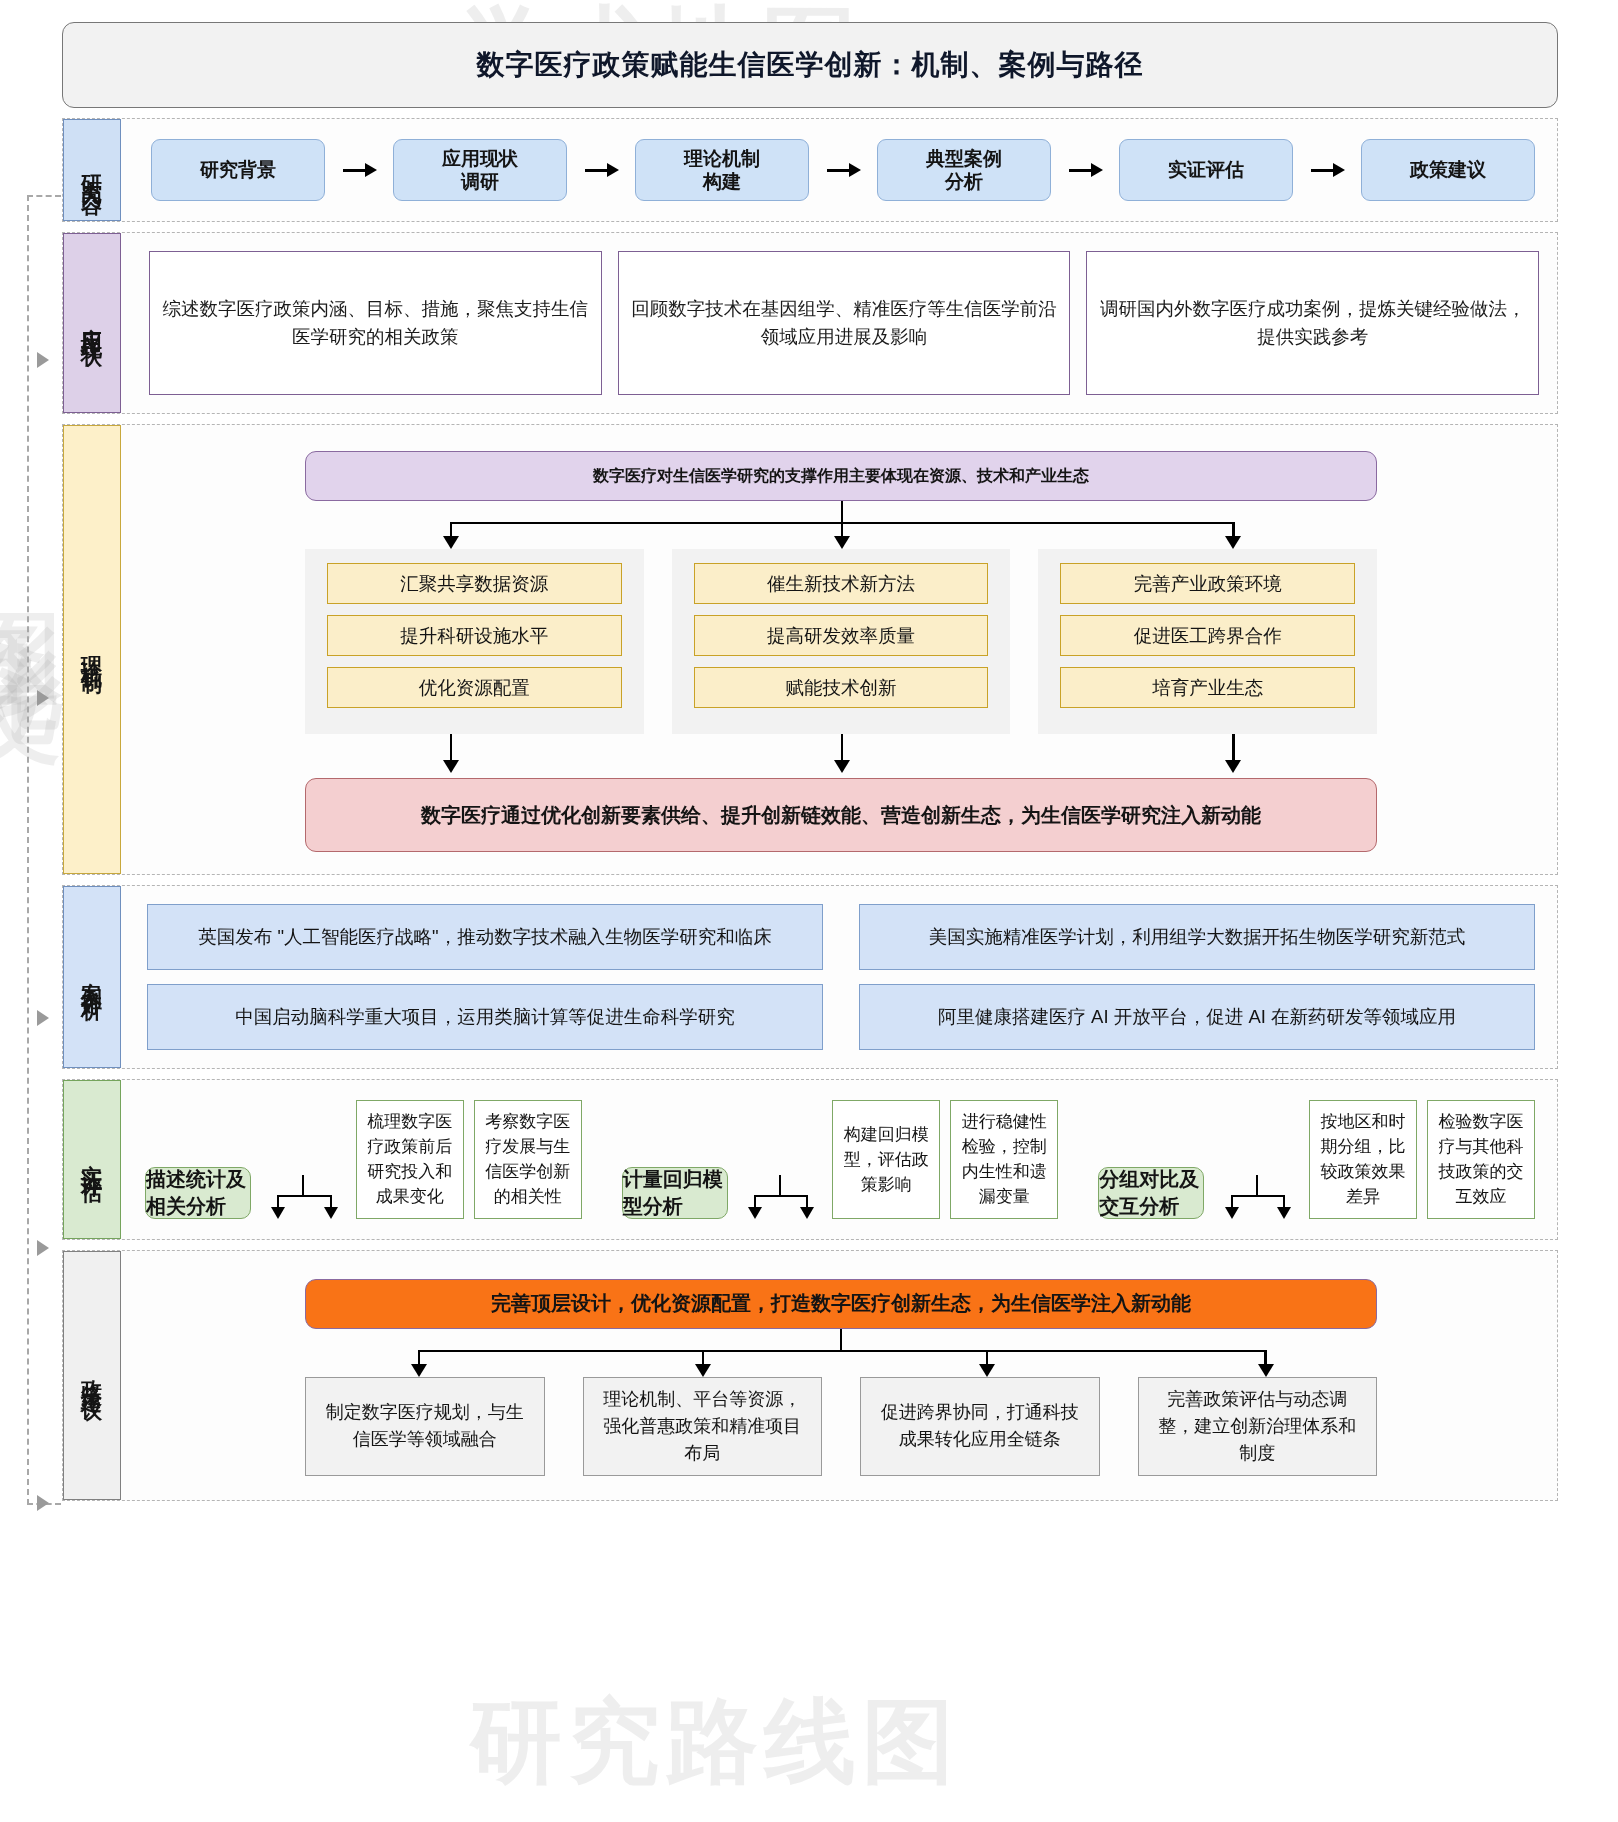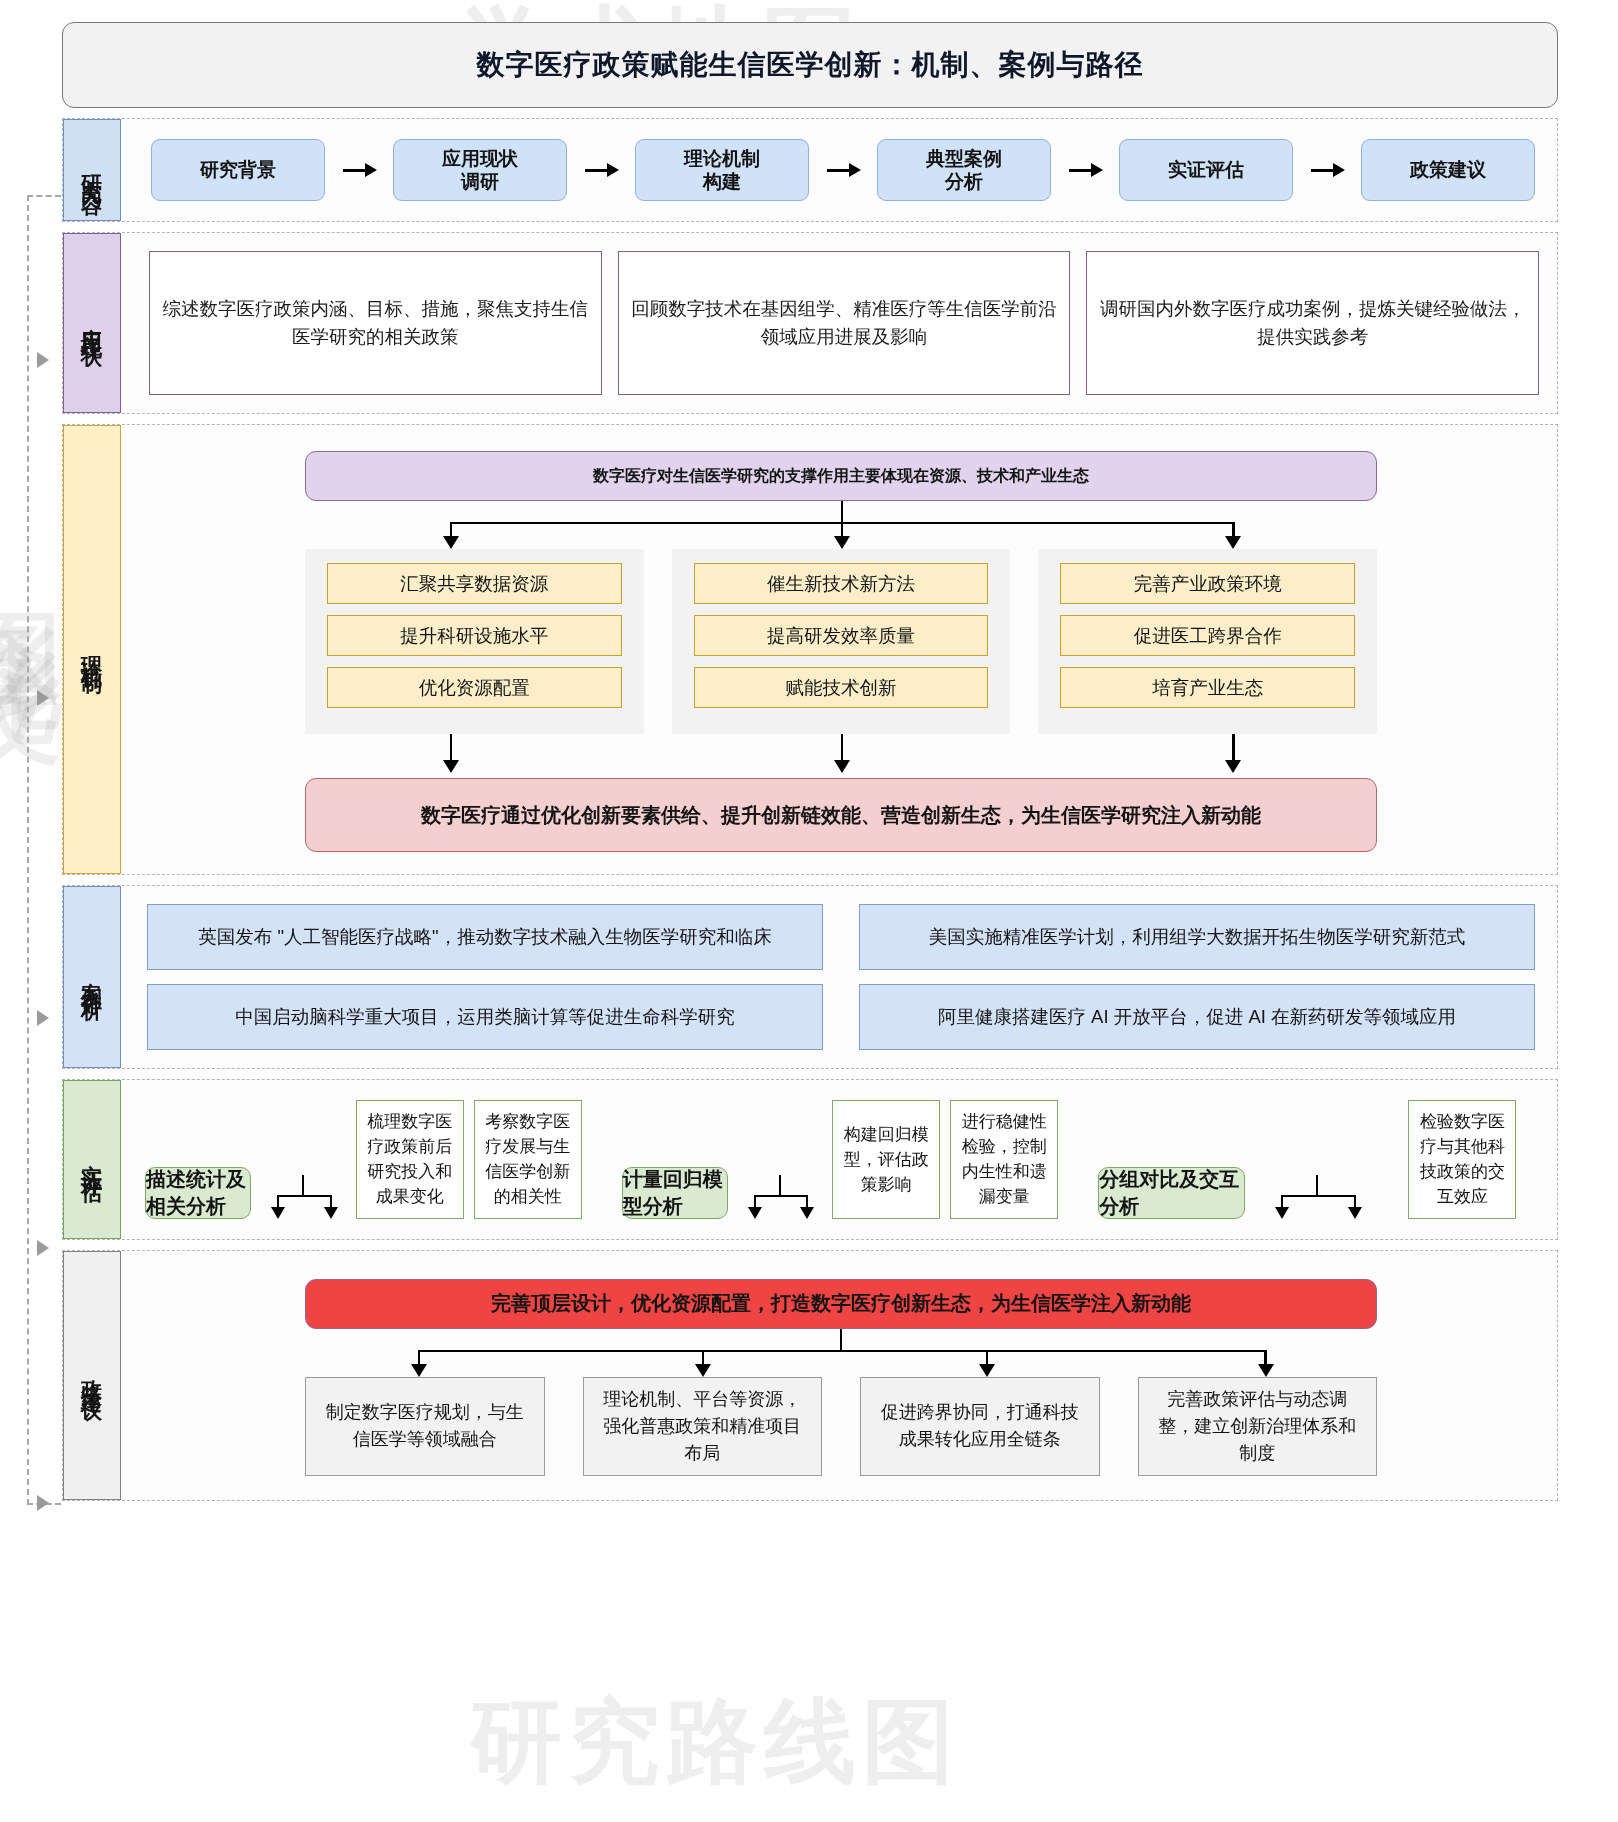--- a/index.html
+++ b/index.html
@@ -257,21 +257,21 @@
     text-align:center;
     font-size: 17px; color:#141414; line-height:1.48;
     padding: 8px 5px;
   }
 
   
   .pol-wrap { padding: 10px 6px 10px 6px; }
   .pol-head {
     width: 1072px; margin: 4px auto 0 auto;
     height: 50px;
-    background: #ef4444;
+    background: #f97316;
     border: 1.5px solid #8a6aa0;
     border-radius: 11px;
     display:flex; align-items:center; justify-content:center;
     font-size: 20px; font-weight:700; color:#141414;
   }
   .pol-arrows { position:relative; width: 1072px; margin: 0 auto; height: 48px; }
   .pol-arrows .vstem { position:absolute; left:50%; top:0; width:2.4px; height:22px; background:#000; margin-left:-1.2px;}
   .pol-arrows .hbar  { position:absolute; left:10.5%; right:10.5%; top:21px; height:2.4px; background:#000; }
   .pol-arrows .drop  { position:absolute; top:21px; width:2.4px; height:16px; background:#000; }
   .pol-arrows .head  { position:absolute; top:35px; width:0;height:0;
@@ -445,20 +445,21 @@
             <div class="emp-head">分组对比及交互分析</div>
             <div class="emp-fork">
               <div class="fstem"></div>
                 <div class="fbar"></div>
               <div class="fdrop" style="left:25%"></div>
                 <div class="fhead" style="left:25%"></div>
               <div class="fdrop" style="left:75%"></div>
                 <div class="fhead" style="left:75%"></div>
             </div>
             <div class="emp-pair">
+              <div class="emp-leaf">按地区和时期分组，比较政策效果差异</div>
               <div class="emp-leaf">检验数字医疗与其他科技政策的交互效应</div>
             </div>
           </div>
 
         </div>
       </div>
     </div>
 
     <div class="row">
       <div class="row-label lbl-gray">政策建议</div>

